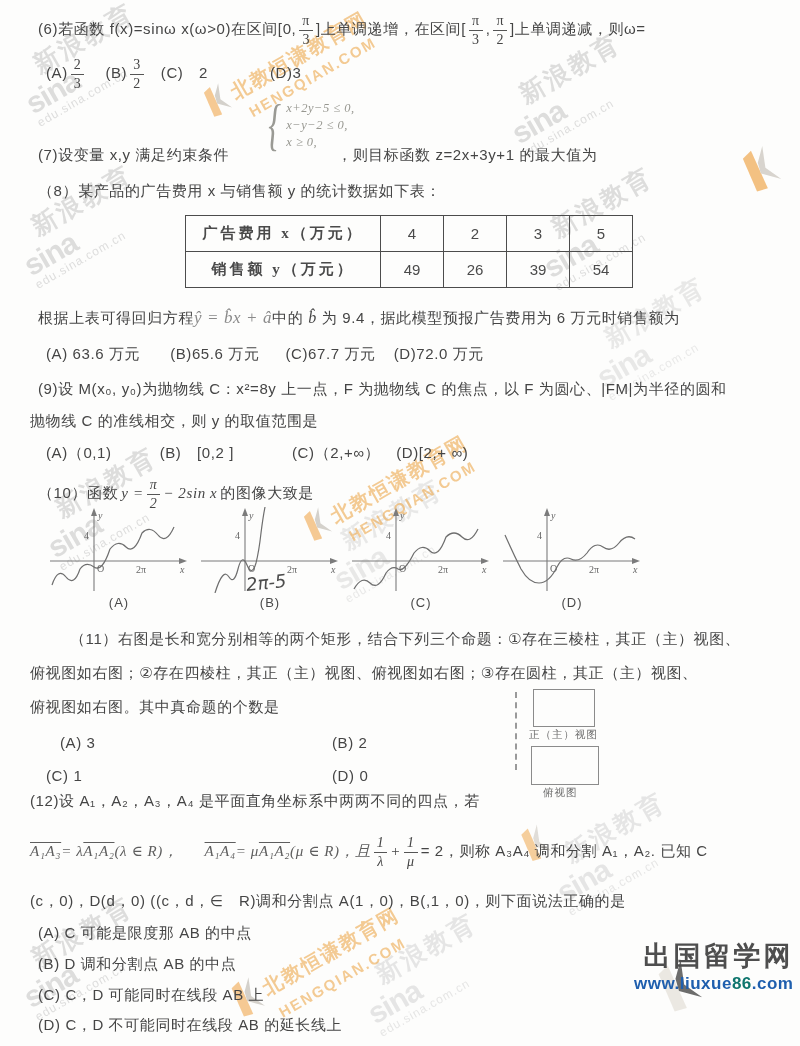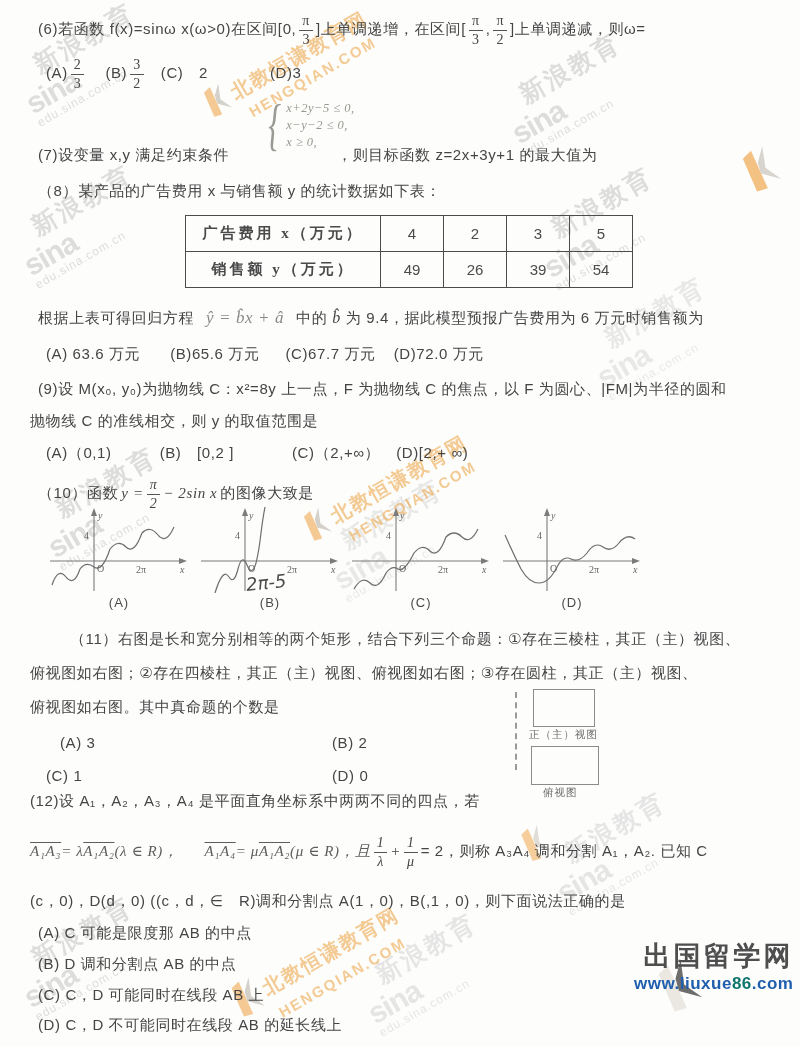--- a/index.html
+++ b/index.html
@@ -211,21 +211,21 @@
     <tr>
       <td class="hcol">销售额 y（万元）</td>
       <td class="vcol">49</td>
       <td class="vcol">26</td>
       <td class="vcol">39</td>
       <td class="vcol">54</td>
     </tr>
   </tbody>
     </table>
   <div class="txt" style="left:38px;top:308px;">
-    <span>根据上表可得回归方程</span><span class="math" style="color:#8a8a8a;font-size:17px;margin:0 12px;">ŷ = b̂x + â</span><span>中的</span><span class="math" style="font-size:16px;margin:0 5px;">b̂</span><span>为 9.4，据此模型预报广告费用为 6 万元时销售额为</span>
+    <span>根据上表可得回归方程</span><span class="math" style="color:#8a8a8a;font-size:17px;margin:0 0;">ŷ = b̂x + â</span><span>中的</span><span class="math" style="font-size:16px;margin:0 5px;">b̂</span><span>为 9.4，据此模型预报广告费用为 6 万元时销售额为</span>
   </div>
   <div class="txt" style="left:46px;top:345px;">
     <span>(A) 63.6 万元</span><span class="gap" style="width:30px;"></span><span>(B)65.6 万元</span><span class="gap" style="width:26px;"></span><span>(C)67.7 万元</span><span class="gap" style="width:18px;"></span><span>(D)72.0 万元</span>
   </div>
 
   <div class="txt" style="left:38px;top:380px;">
     <span>(9)设 M(x₀, y₀)为抛物线 C：x²=8y 上一点，F 为抛物线 C 的焦点，以 F 为圆心、|FM|为半径的圆和</span>
   </div>
   <div class="txt" style="left:30px;top:412px;">
     <span>抛物线 C 的准线相交，则 y 的取值范围是</span>

